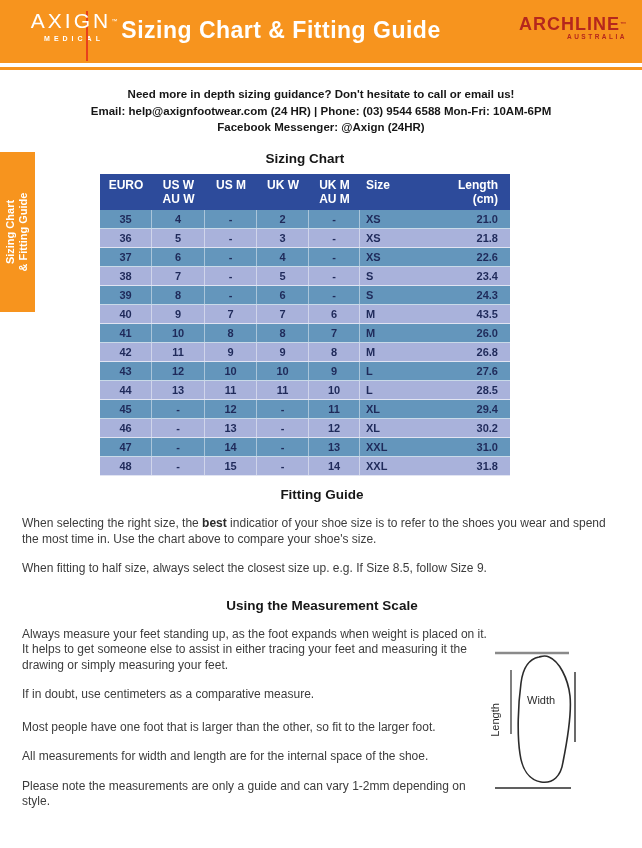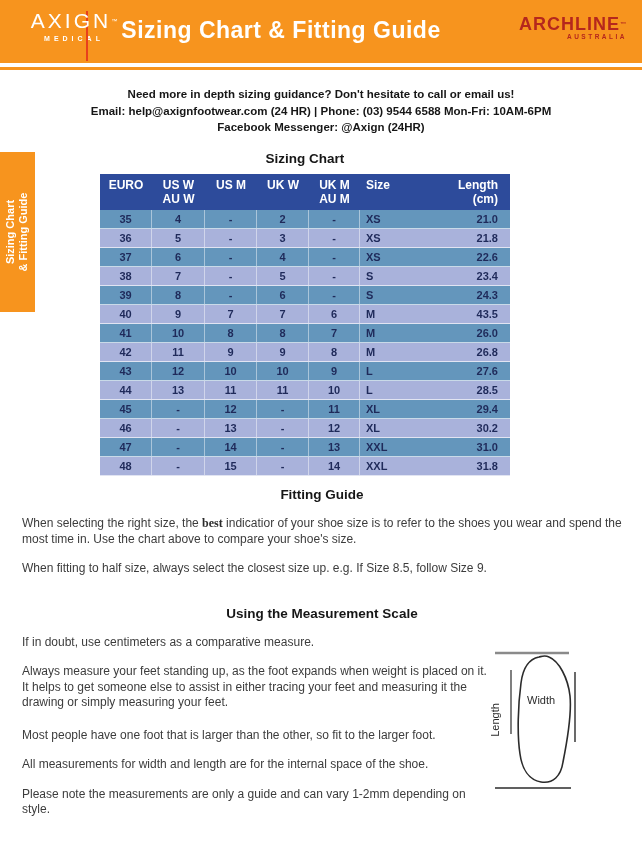--- a/index.html
+++ b/index.html
@@ -46,22 +46,22 @@
   .tcell{box-sizing:border-box;text-align:center;}
   .c0{width:52px;}.c1{width:53px;}.c2{width:52px;}.c3{width:52px;}.c4{width:51px;}
   .c5{width:55px;text-align:left;padding-left:6px;}
   .c6{width:95px;text-align:right;padding-right:12px;}
   .tcell.c0,.tcell.c1,.tcell.c2,.tcell.c3,.tcell.c4{border-right:1px solid rgba(255,255,255,.45);}
 
   
   .sections{position:absolute;top:487px;left:22px;width:600px;}
   .sec-title{text-align:center;font-size:13.5px;font-weight:bold;color:#161616;margin:0 0 2px 0;}
   .sections p{margin:14px 0 0 0;font-size:12px;line-height:15.5px;color:#3c3c3c;}
-  .sections p b{color:#2b2b2b;font-family:Liberation Serif, serif;}
-  .measure-title{margin-top:29px;}
+  .sections p b{color:#2b2b2b;}
+  .measure-title{margin-top:21px;}
   .measure-wrap{width:472px;}
   .gap-lg{margin-top:17px !important;}
 
   
   .diagram{position:absolute;left:487px;top:642px;width:152px;height:156px;}
 </style>
 </head>
 <body>
 
 <div class="page">
@@ -251,22 +251,22 @@
         </div>
       </div>
   </div>
 
   <div class="sections">
     <div class="sec-title">Fitting Guide</div>
     <p><span>When selecting the right size, the </span><b>best</b><span> indicatior of your shoe size is to refer to the shoes you wear and spend the most time in. Use the chart above to compare your shoe's size.</span></p>
     <p>When fitting to half size, always select the closest size up. e.g. If Size 8.5, follow Size 9.</p>
     <div class="sec-title measure-title">Using the Measurement Scale</div>
     <div class="measure-wrap">
+      <p>Always measure your feet standing up, as the foot expands when weight is placed on it. It helps to get someone else to assist in either tracing your feet and measuring it the drawing or simply measuring your feet.</p>
       <p>If in doubt, use centimeters as a comparative measure.</p>
-      <p>Always measure your feet standing up, as the foot expands when weight is placed on it. It helps to get someone else to assist in either tracing your feet and measuring it the drawing or simply measuring your feet.</p>
       <p class="gap-lg">Most people have one foot that is larger than the other, so fit to the larger foot.</p>
       <p>All measurements for width and length are for the internal space of the shoe.</p>
       <p>Please note the measurements are only a guide and can vary 1-2mm depending on style.</p>
     </div>
   </div>
 
   <svg class="diagram" viewBox="0 0 152 156" xmlns="http://www.w3.org/2000/svg">
     <line x1="8" y1="11" x2="82" y2="11" stroke="#8a8a8a" stroke-width="2.6"></line>
     <path d="M52,15 C42,17 36,25 34,41 C31,63 30,93 33,112 C35,127 42,138 54,140 C66,142 74,134 76,120 C80,100 85,74 83,54 C81,36 72,19 62,15 C58,13 56,14 52,15 Z" fill="none" stroke="#2b2b2b" stroke-width="1.6"></path>
     <line x1="24" y1="28" x2="24" y2="92" stroke="#2b2b2b" stroke-width="1.2"></line>

